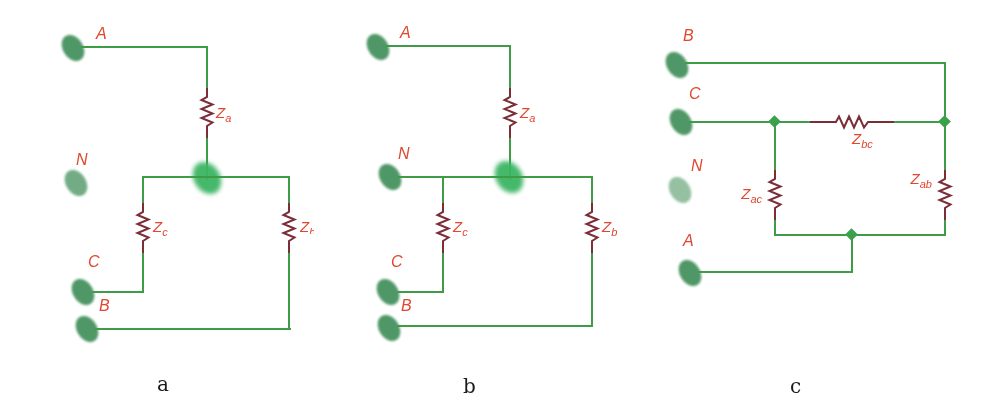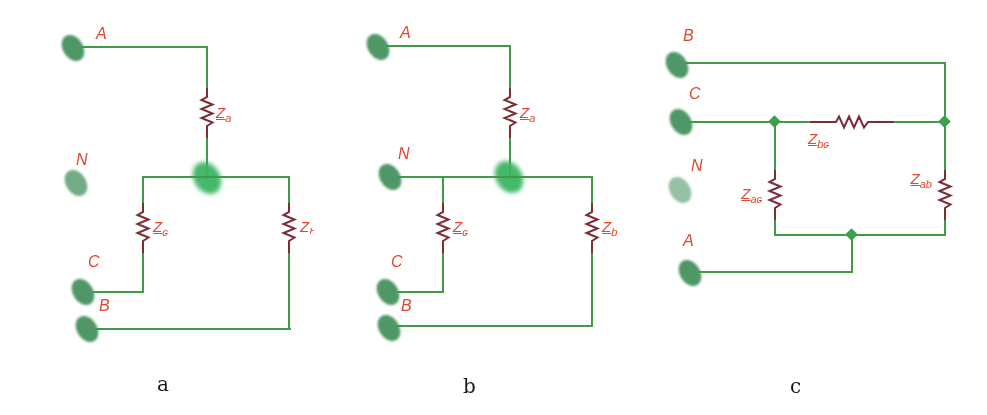--- a/index.html
+++ b/index.html
@@ -19,21 +19,21 @@
     filter:blur(2px); opacity:.95;
   }
   .diamond {
     position:absolute; width:9px; height:9px;
     background:var(--junction-green,#3aa24b); transform:rotate(45deg);
   }
   .lbl {
     position:absolute; font-style:italic; font-size:16px; line-height:1;
     color:var(--label-red,#e0472e); white-space:nowrap;
   }
-  .zlbl { font-size:15px;text-decoration:underline; }
+  .zlbl { font-size:15px; }
   .lbl sub { font-size:11px; line-height:0; }
   .clip { display:inline-block; overflow:hidden; white-space:nowrap; vertical-align:top; }
   .ra { text-align:right; }
   .zsvg { position:absolute; overflow:visible; }
   .zig { stroke:var(--resistor-maroon,#7b2e38); stroke-width:2; fill:none; }
   .cap {
     position:absolute; font-family:"DejaVu Serif", serif; font-size:20px;
     color:var(--caption-black,#1b1b1b);
   }
 </style>
@@ -135,21 +135,21 @@
     <div class="wire" style="left:944px; top:62px; width:2px; height:61px"></div>
 
     <span class="lbl" style="left:689px; top:86px">C</span>
     <div class="term" style="left:671px; top:108px"></div>
     <div class="wire" style="left:689px; top:121px; width:124px; height:2px"></div>
 
     <div class="diamond" style="left:770px; top:117px"></div>
     <svg class="zsvg" style="left:810px; top:114px" width="86" height="16" viewBox="0 0 86 16">
       <path class="zig" d="M0 8 H26 L29 2.5 L34 13.5 L39 2.5 L44 13.5 L49 2.5 L54 13.5 L58 8 H86"></path>
     </svg>
-    <span class="lbl zlbl" style="left:808px; top:131px"><span>Z</span><sub>bc</sub></span>
+    <span class="lbl zlbl" style="left:852px; top:131px"><span>Z</span><sub>bc</sub></span>
     <div class="wire" style="left:894px; top:121px; width:52px; height:2px"></div>
     <div class="diamond" style="left:940px; top:117px"></div>
 
     <div class="wire" style="left:774px; top:122px; width:2px; height:50px"></div>
     <svg class="zsvg" style="left:767px; top:170px" width="16" height="52" viewBox="0 0 16 52">
       <path class="zig" d="M8 0 V9 L2.5 12 L13.5 16.5 L2.5 21 L13.5 25.5 L2.5 30 L13.5 34.5 L8 38 V52"></path>
     </svg>
     <span class="lbl zlbl ra" style="left:718px; top:186px; width:44px"><span>Z</span><sub>ac</sub></span>
     <div class="wire" style="left:774px; top:220px; width:2px; height:16px"></div>
 

